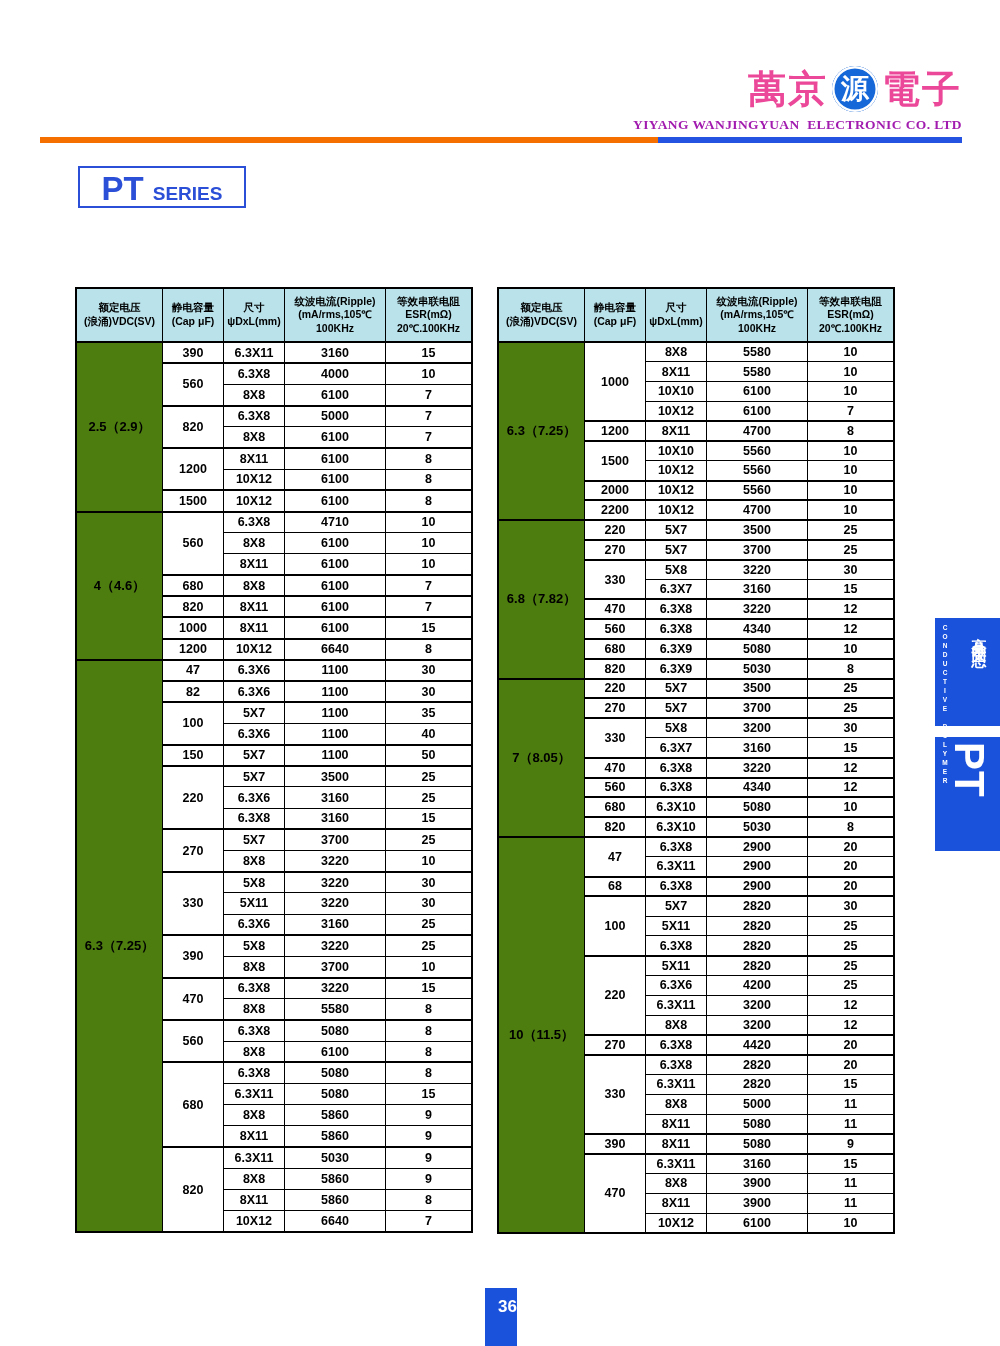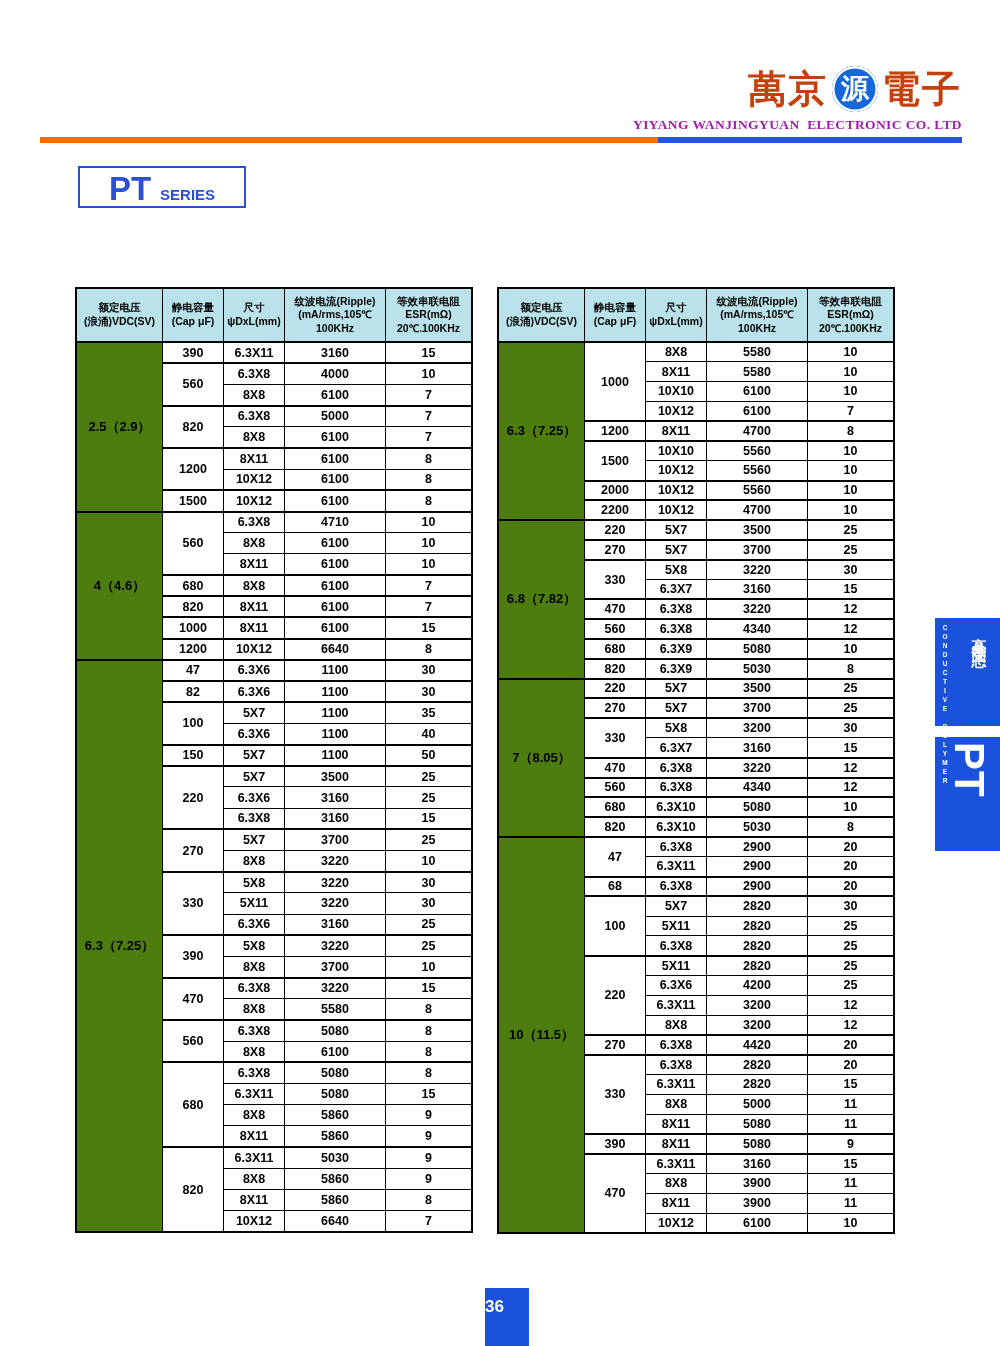--- a/index.html
+++ b/index.html
@@ -4,42 +4,42 @@
 <style>
   html,body { margin:0; padding:0; background:#e8e8e8; }
   .page {
     position:relative; width:1000px; height:1346px; margin:0 auto;
     background:#ffffff; overflow:hidden;
     font-family:"Liberation Sans", sans-serif; color:#000;
   }
   
   .logo { position:absolute; top:66px; right:38px; text-align:right; }
   .logo-row { display:flex; align-items:center; justify-content:flex-end; gap:4px; }
-  .logo-kanji { font-size:38px; font-weight:bold; color:#c2410c; letter-spacing:2px; line-height:1; }
+  .logo-kanji { font-size:38px; font-weight:bold; color:#ec4899; letter-spacing:2px; line-height:1; }
   .logo-circle {
     width:46px; height:46px; border-radius:50%; background:#1668d9;
     box-shadow: inset 0 0 0 2.5px #ffffff, inset 0 0 0 6px #1668d9;
     display:flex; align-items:center; justify-content:center;
   }
   .logo-circle span { color:#ffffff; font-size:28px; font-weight:bold; line-height:1; }
   .logo-subtitle {
     margin-top:5px; font-family:"Liberation Serif", serif; font-weight:bold;
     font-size:13.5px; color:#a21caf; letter-spacing:0.4px; white-space:pre;
   }
   
   .divider-orange { position:absolute; top:137px; left:40px; width:618px; height:6px; background:#f56f00; }
   .divider-blue   { position:absolute; top:137px; left:658px; width:304px; height:6px; background:#2353e0; }
   
   .series-badge {
     position:absolute; left:78px; top:166px; width:168px; height:42px;
     border:2px solid #2b4fd7; display:flex; align-items:baseline; justify-content:center;
     gap:9px; color:#2b4fd7; box-sizing:border-box; padding-top:2px;
   }
   .series-badge .big { font-size:33px; font-weight:bold; line-height:38px; }
-  .series-badge .small { font-size:15px; font-weight:bold; }
+  .series-badge .small { font-size:19px; font-weight:bold; }
   
   .section-title { position:absolute; left:74px; top:231px; font-size:23px; font-weight:bold; letter-spacing:0.5px; }
   
   table.spec { position:absolute; top:287px; border-collapse:collapse; table-layout:fixed; width:390px; }
   #left-table  { left:75px; }
   #right-table { left:497px; }
   table.spec, table.spec th, table.spec td { border:1.4px solid #000; }
   table.spec { border:2.4px solid #000; }
   table.spec tr.group-start td { border-top:2.4px solid #000; }
   table.spec th {
@@ -64,22 +64,22 @@
   .tab-en {
     position:absolute; left:6px; top:6px; height:210px; writing-mode:vertical-rl; text-orientation:upright;
     color:#fff; font-size:6.5px; font-weight:bold; letter-spacing:2px; line-height:1;
   }
   .tab-pt {
     position:absolute; right:10px; top:5px; writing-mode:vertical-rl;
     color:#fff; font-size:42px; font-weight:bold; line-height:1; letter-spacing:1px;
   }
   
   .page-number {
-    position:absolute; left:485px; top:1288px; width:44px; height:58px; background:#1b52dc;
-    color:#fff; font-size:17px; font-weight:bold; text-align:left; padding-top:9px; box-sizing:border-box;
+    position:absolute; left:485px; top:1288px; width:32px; height:58px; background:#1b52dc;
+    color:#fff; font-size:17px; font-weight:bold; text-align:right; padding-top:9px; box-sizing:border-box;
   }
 </style>
 </head>
 <body>
 
 <div class="page">
 
   <div class="logo">
     <div class="logo-row">
       <span class="logo-kanji">萬京</span>

